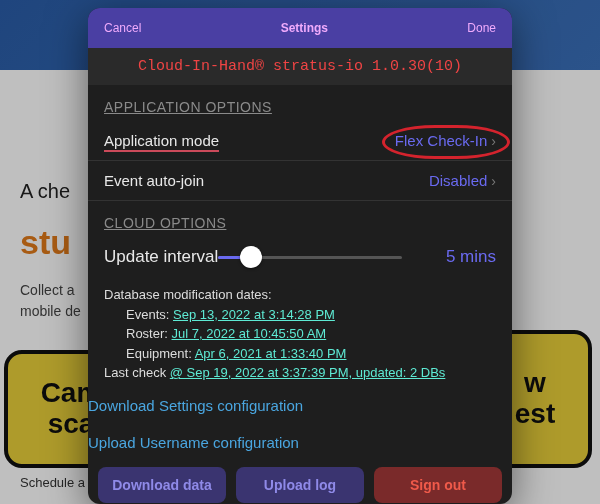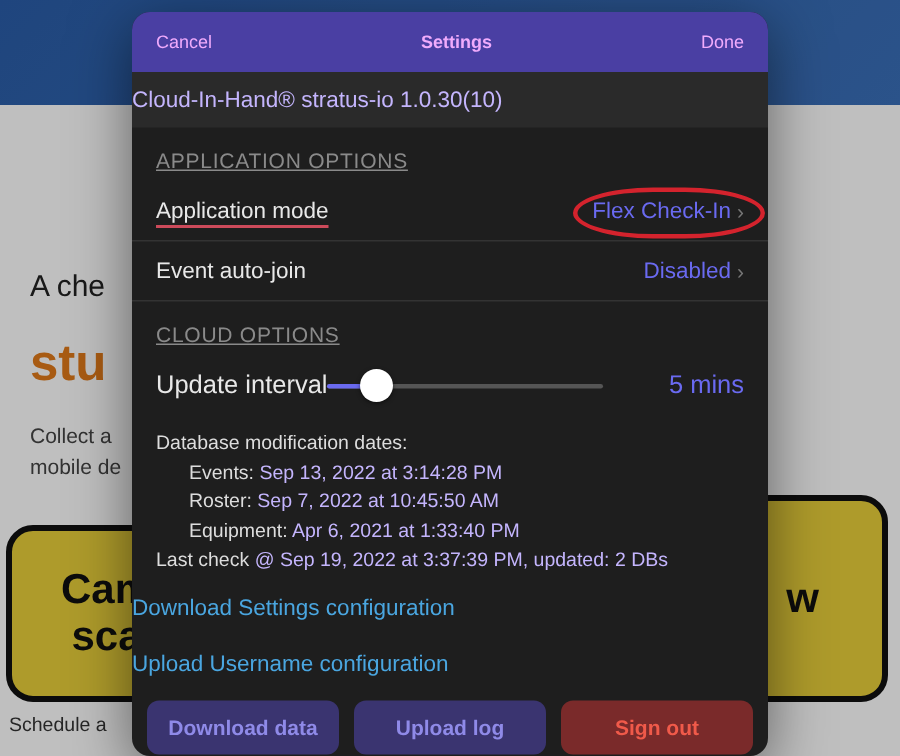--- a/index.html
+++ b/index.html
@@ -6,44 +6,44 @@
   
   .bg{position:absolute;inset:0;}
   .bg-top{position:absolute;left:0;right:0;top:0;height:70px;background:linear-gradient(135deg,#2a5da8,#3a6fb8);}
   .bg-body{position:absolute;left:0;right:0;top:70px;bottom:0;background:#fff;padding:30px 20px;}
   .bg-heading{font-size:20px;color:#222;margin-top:80px;}
   .bg-stu{font-size:34px;font-weight:700;color:#e07a1a;margin-top:20px;}
   .bg-para{font-size:14px;color:#444;margin-top:18px;line-height:1.5;max-width:260px;}
   .yellow-sign{position:absolute;border:4px solid #111;border-radius:18px;background:#e9cf3a;color:#111;font-weight:700;display:flex;align-items:center;justify-content:center;flex-direction:column;font-size:28px;padding:10px 18px;line-height:1.1;}
   .sign-left{left:4px;top:350px;width:90px;height:90px;}
   .sign-right{right:8px;top:330px;width:70px;height:110px;}
-  .bg-small{position:absolute;left:6px;top:475px;font-size:13px;color:#333;}
+  .bg-small{position:absolute;left:20px;top:475px;font-size:13px;color:#333;}
   
   .dim{position:absolute;inset:0;background:rgba(0,0,0,0.25);}
   .modal{position:absolute;left:88px;top:8px;width:424px;height:496px;background:#1e1e1e;border-radius:12px;overflow:hidden;box-shadow:0 10px 40px rgba(0,0,0,0.5);display:flex;flex-direction:column;color:#ddd;}
   .header{background:#4a3fa3;height:40px;display:flex;align-items:center;justify-content:space-between;padding:0 16px;color:#f0abfc;font-size:12px;}
   .header .title{font-weight:600;}
   .header .btn{cursor:pointer;}
-  .subheader{background:#2a2a2a;color:#c4b5fd;font-size:15px;padding:10px 0;}
+  .subheader{background:#2a2a2a;text-align:center;color:#ef4444;font-size:15px;padding:10px 0;font-family:Liberation Mono, monospace;}
   .section-hdr{color:#8a8a8a;font-size:14px;letter-spacing:0.5px;padding:14px 16px 6px;text-transform:uppercase;text-decoration:underline;}
   .row{display:flex;align-items:center;justify-content:space-between;padding:11px 16px;border-bottom:1px solid #333;font-size:15px;}
   .row:last-of-type{border-bottom:none;}
   .row .label{color:#e8e8e8;}
   .row .value{color:#6a6af0;display:flex;align-items:flex-end;gap:4px;}
   .chev{color:#777;font-size:14px;}
   .underline{border-bottom:2px solid #cc4a5a;padding-bottom:1px;}
   .highlight-oval{position:absolute;border:3px solid #d4232d;border-radius:50%/60%;width:122px;height:28px;pointer-events:none;}
   .slider-row{display:flex;align-items:center;padding:10px 16px;gap:0;font-size:17px;}
   .slider{flex:1;display:flex;align-items:center;position:relative;height:20px;}
   .track{position:absolute;left:0;right:0;height:3px;background:#555;border-radius:2px;}
   .track-fill{position:absolute;left:0;width:18%;height:3px;background:#6a6af0;border-radius:2px;}
   .thumb{position:absolute;left:18%;transform:translateX(-50%);width:22px;height:22px;border-radius:50%;background:#fff;box-shadow:0 1px 3px rgba(0,0,0,0.5);}
   .db-block{padding:8px 16px 4px;font-size:13px;line-height:1.5;color:#ccc;}
   .db-block .k{color:#ddd;}
-  .db-block .v{color:#c4b5fd;}
+  .db-block .v{color:#5eead4;text-decoration:underline;}
   .db-indent{padding-left:22px;}
   .link-row{text-align:left;color:#4aa6e0;font-size:15px;padding:10px 0;cursor:pointer;}
   .bottom-bar{display:flex;justify-content:space-around;padding:6px 10px 0;gap:10px;}
   .bottom-btn{flex:1;border-radius:8px;padding:10px 6px;text-align:center;font-size:14px;font-weight:600;}
   .btn-purple{background:#3a3470;color:#8f8ae8;}
   .btn-red{background:#7a2a2a;color:#f05a4a;}
   .modal-scroll{flex:1;overflow:hidden;position:relative;}
 </style>
 </head>
 <body>
@@ -57,20 +57,21 @@
       <span>Collect a</span><br>
       <span>mobile de</span>
     </div>
   </div>
   <div class="yellow-sign sign-left">
     <span>Cam</span>
     <span>sca</span>
   </div>
   <div class="yellow-sign sign-right">
     <span>w</span>
+    <span>est</span>
   </div>
   <div class="bg-small">Schedule a</div>
 </div>
 
 <div class="dim"></div>
 
 <div class="modal">
   <div class="header">
     <span class="btn">Cancel</span>
     <span class="title">Settings</span>
@@ -108,21 +109,21 @@
         <div class="track"></div>
         <div class="track-fill"></div>
         <div class="thumb"></div>
       </div>
       <span class="value" style="color:#6a6af0;margin-left:44px;">5 mins</span>
     </div>
 
     <div class="db-block">
       <div class="k">Database modification dates:</div>
       <div class="db-indent"><span class="k">Events:</span> <span class="v">Sep 13, 2022 at 3:14:28 PM</span></div>
-      <div class="db-indent"><span class="k">Roster:</span> <span class="v">Sep 7, 2022 at 10:45:50 AM</span></div>
+      <div class="db-indent"><span class="k">Roster:</span> <span class="v">Jul 7, 2022 at 10:45:50 AM</span></div>
       <div class="db-indent"><span class="k">Equipment:</span> <span class="v">Apr 6, 2021 at 1:33:40 PM</span></div>
       <div><span class="k">Last check</span> <span class="v">@ Sep 19, 2022 at 3:37:39 PM, updated: 2 DBs</span></div>
     </div>
 
     <div class="link-row">Download Settings configuration</div>
     <div class="link-row">Upload Username configuration</div>
 
     <div class="bottom-bar">
       <div class="bottom-btn btn-purple">Download data</div>
       <div class="bottom-btn btn-purple">Upload log</div>

